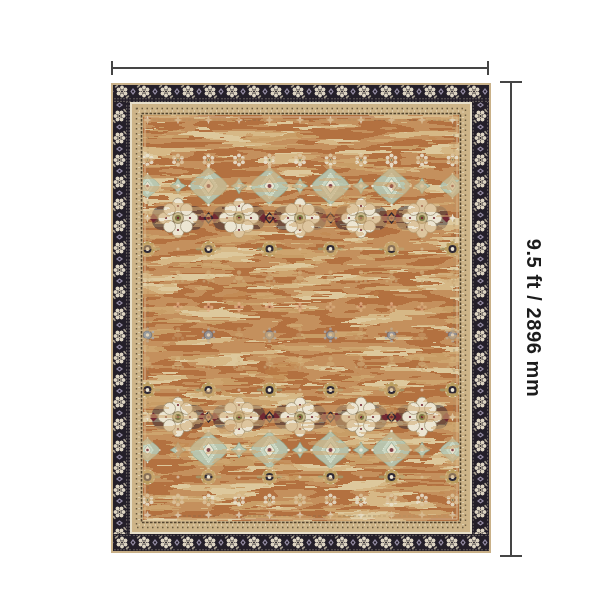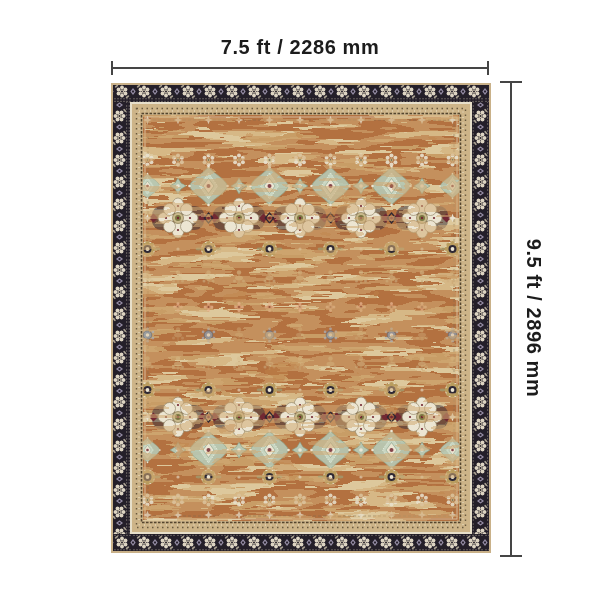--- a/index.html
+++ b/index.html
@@ -26,21 +26,20 @@
   .tick.vt.l{left:111px;} .tick.vt.r{left:487px;}
   .tick.ht{width:22px;height:2px;left:500px;}
   .tick.ht.t{top:81px;} .tick.ht.b{top:555px;}
   .rug{position:absolute;left:111px;top:83px;width:380px;height:470px;}
 </style>
 </head>
 <body>
 
 <div class="canvas">
 
-  <div class="dim-label top">7.5 ft / 2286 mm</div>
   <div class="dim-line h"></div>
   <div class="tick vt l"></div>
   <div class="tick vt r"></div>
 
   <div class="dim-label right">9.5 ft / 2896 mm</div>
   <div class="dim-line v"></div>
   <div class="tick ht t"></div>
   <div class="tick ht b"></div>
 
   <svg class="rug" viewBox="0 0 380 470" xmlns="http://www.w3.org/2000/svg">

